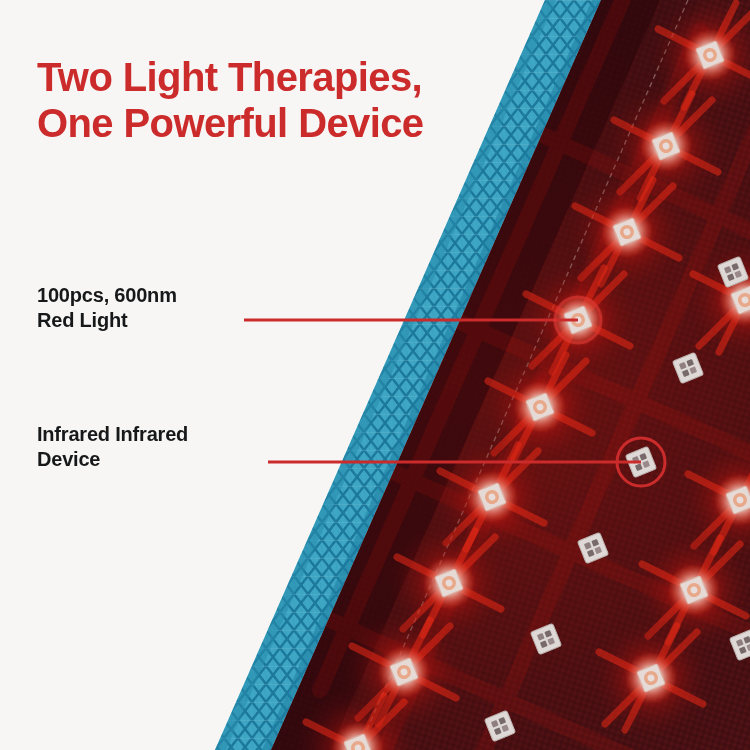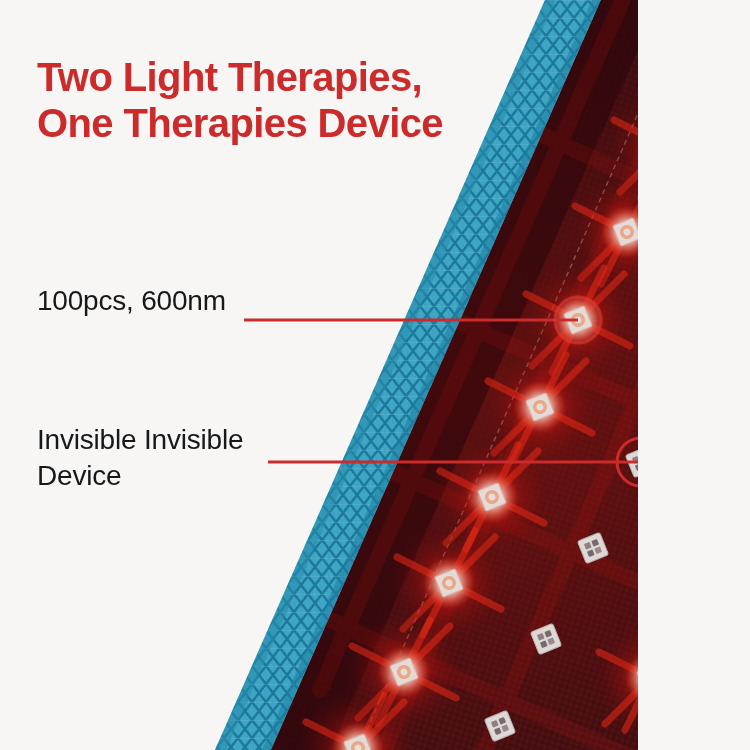--- a/index.html
+++ b/index.html
@@ -5,21 +5,21 @@
 <style>
   html,body{margin:0;padding:0;}
   body{
     width:750px;height:750px;
     background:#f7f6f4;
     font-family:"Liberation Sans", sans-serif;
     overflow:hidden;
   }
   #stage{
     position:relative;
-    width:638px;height:750px;
+    width:750px;height:750px;
     background:#f7f6f4;
     overflow:hidden;
   }
 
   
   #photo{
     position:absolute;
     left:0;top:0;width:750px;height:750px;
     overflow:hidden;
   }
@@ -37,22 +37,22 @@
     color:#cc2b2b;
     z-index:40;
   }
   #headline .hl-line{display:block;white-space:nowrap;}
 
   
   .callout-label{
     position:absolute;
     z-index:40;
     color:#16181a;
-    font-size:28px;
-    font-weight:normal;
+    font-size:20px;
+    font-weight:bold;
     line-height:1.27;
     letter-spacing:-0.2px;
     white-space:nowrap;
   }
   .callout-label .cl-line{display:block;}
   #label-red{left:37px;top:283px;}
   #label-ir{left:37px;top:422px;}
 
   
   #annotations{
@@ -436,25 +436,26 @@
     <g id="anno-layer">
         <line x1="244" y1="320" x2="578" y2="320" stroke="#cc2b2b" stroke-width="3" stroke-linecap="butt"></line>
         <circle cx="578" cy="320" r="23" fill="none" stroke="#e03a36" stroke-width="3" opacity="0.55"></circle>
         <line x1="268" y1="462" x2="641" y2="462" stroke="#cc2b2b" stroke-width="3" stroke-linecap="butt"></line>
         <circle cx="641" cy="462" r="24" fill="none" stroke="#cc2b2b" stroke-width="3" opacity="1"></circle>
       </g>
   </svg>
 
   <h1 id="headline" style="color: rgb(204, 43, 43);">
     <span class="hl-line">Two Light Therapies,</span>
-    <span class="hl-line">One Therapies Device</span>
+    <span class="hl-line">One Powerful Device</span>
   </h1>
 
   <div class="callout-label" id="label-red">
     <span class="cl-line">100pcs, 600nm</span>
+    <span class="cl-line">Red Light</span>
   </div>
 
   <div class="callout-label" id="label-ir">
-    <span class="cl-line">Invisible Invisible</span>
+    <span class="cl-line">Infrared Infrared</span>
     <span class="cl-line">Device</span>
   </div>
 
 </div>
 
 </body></html>

